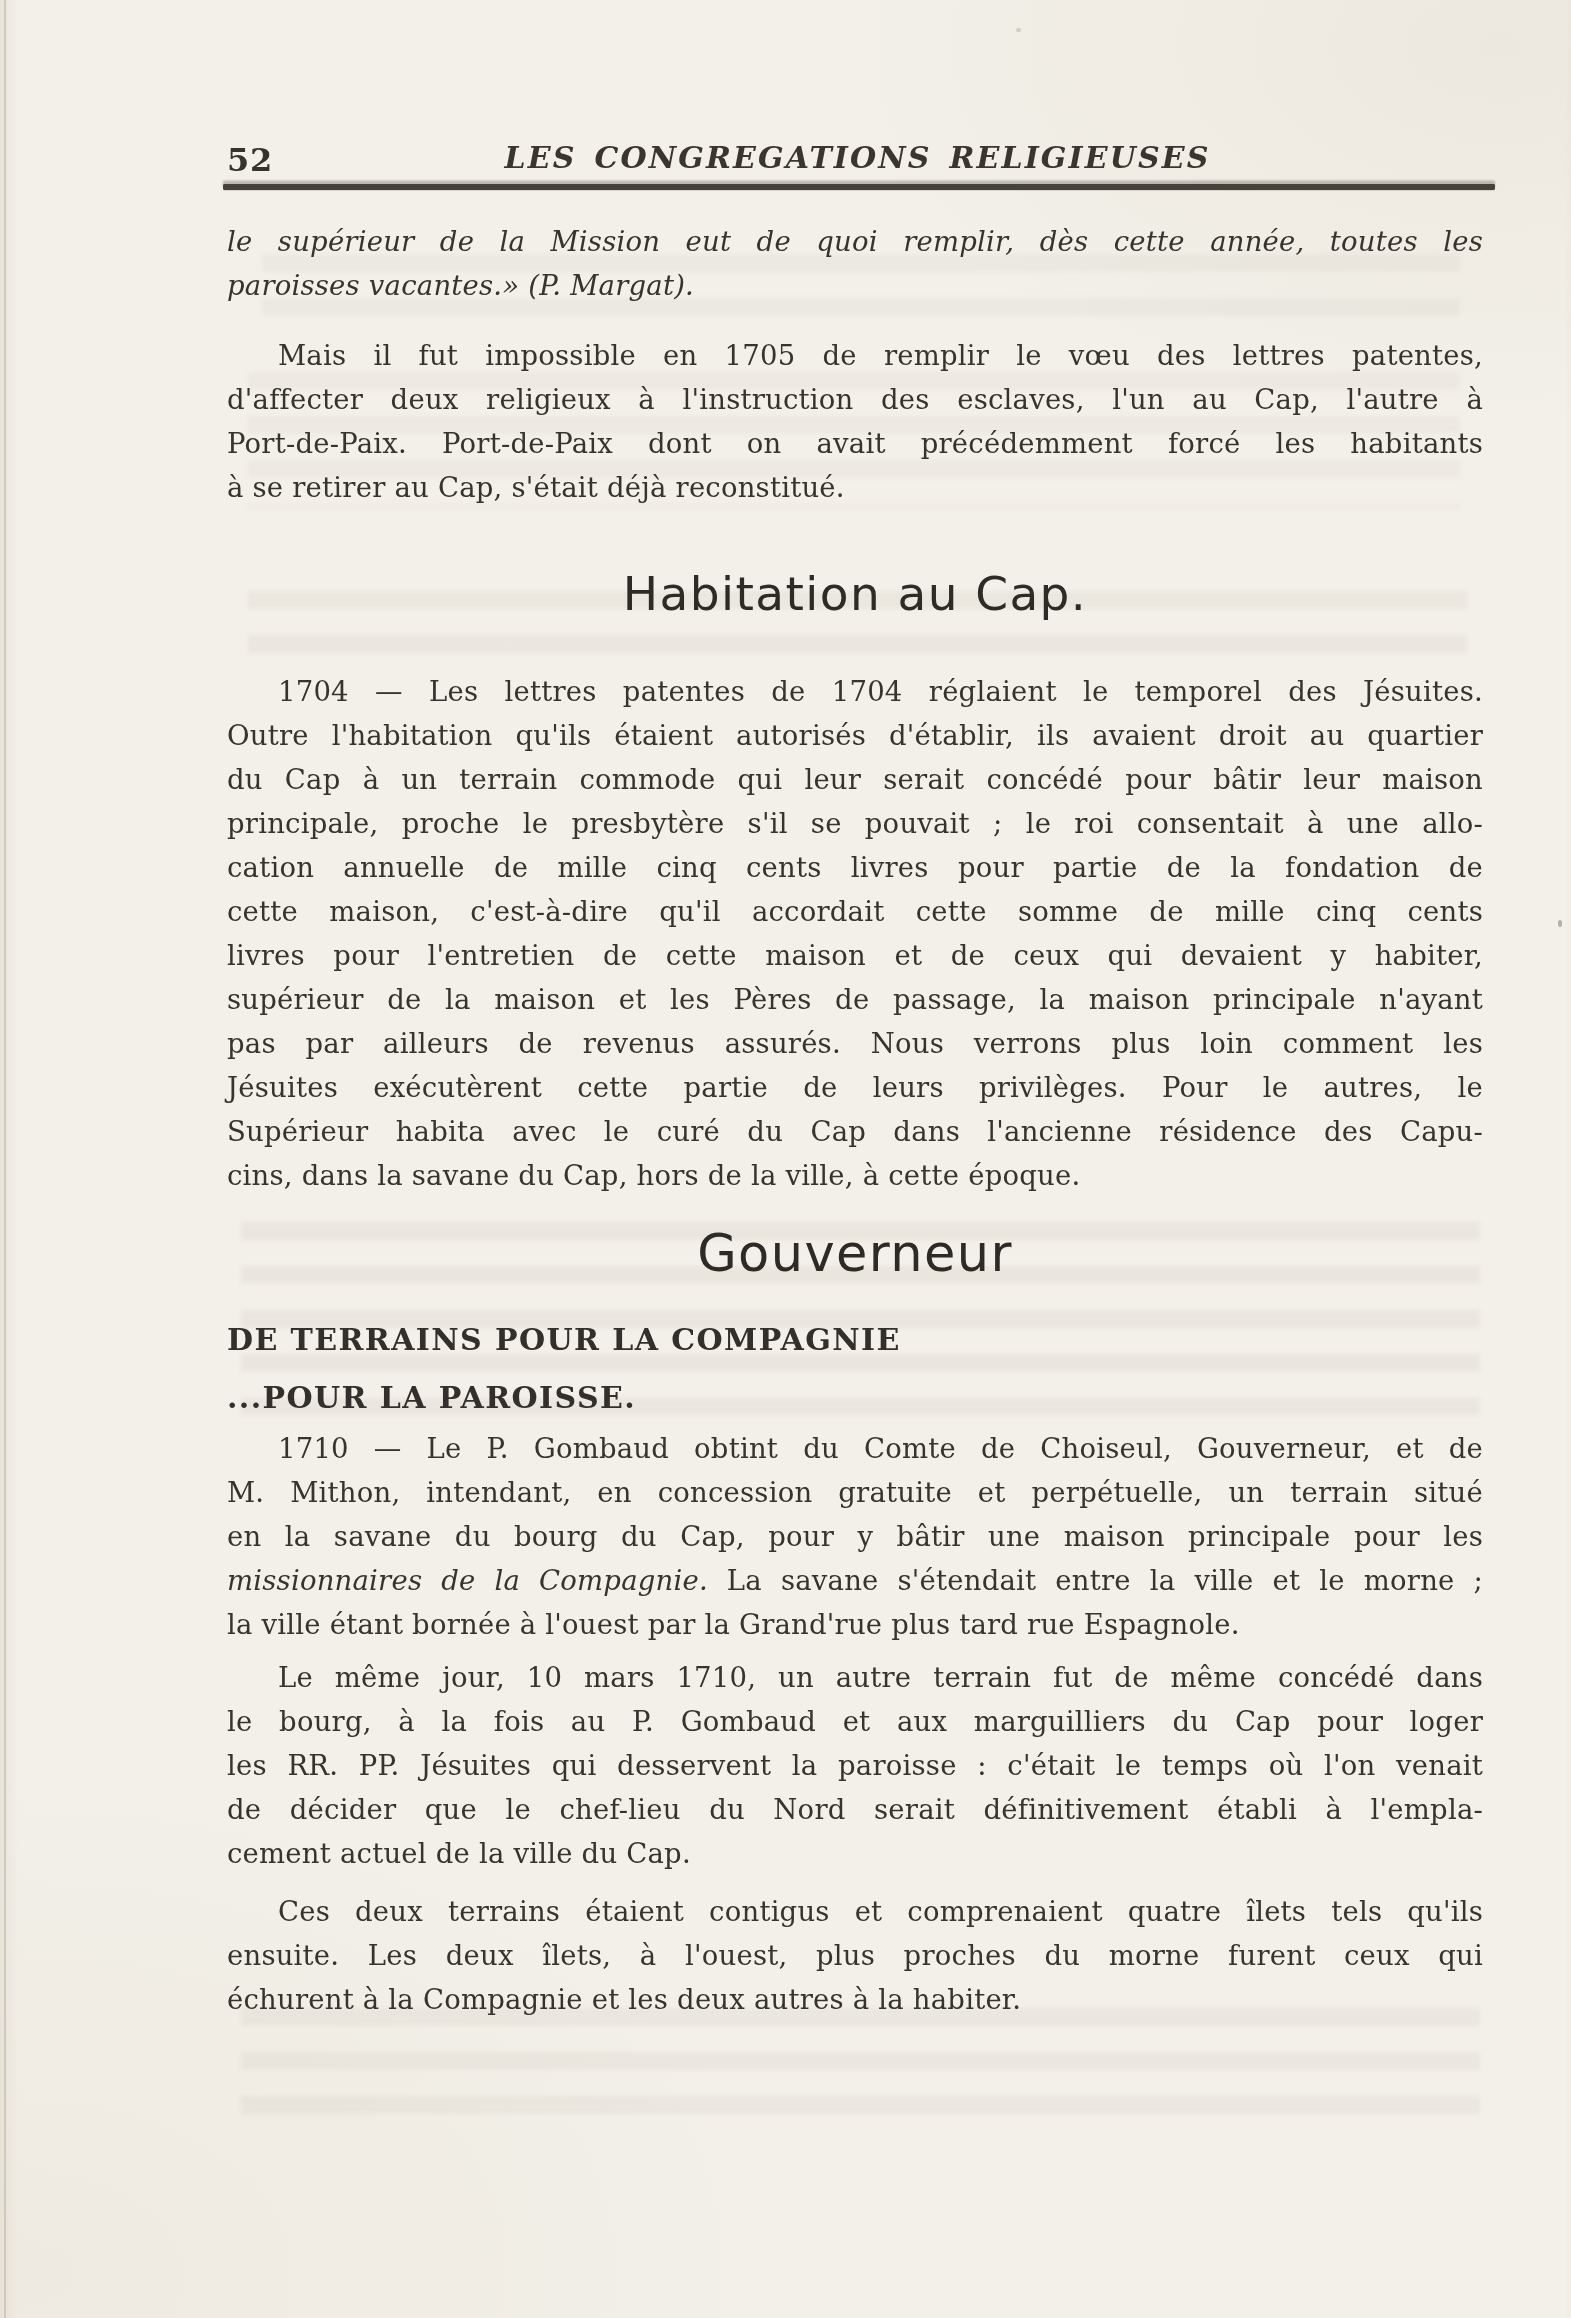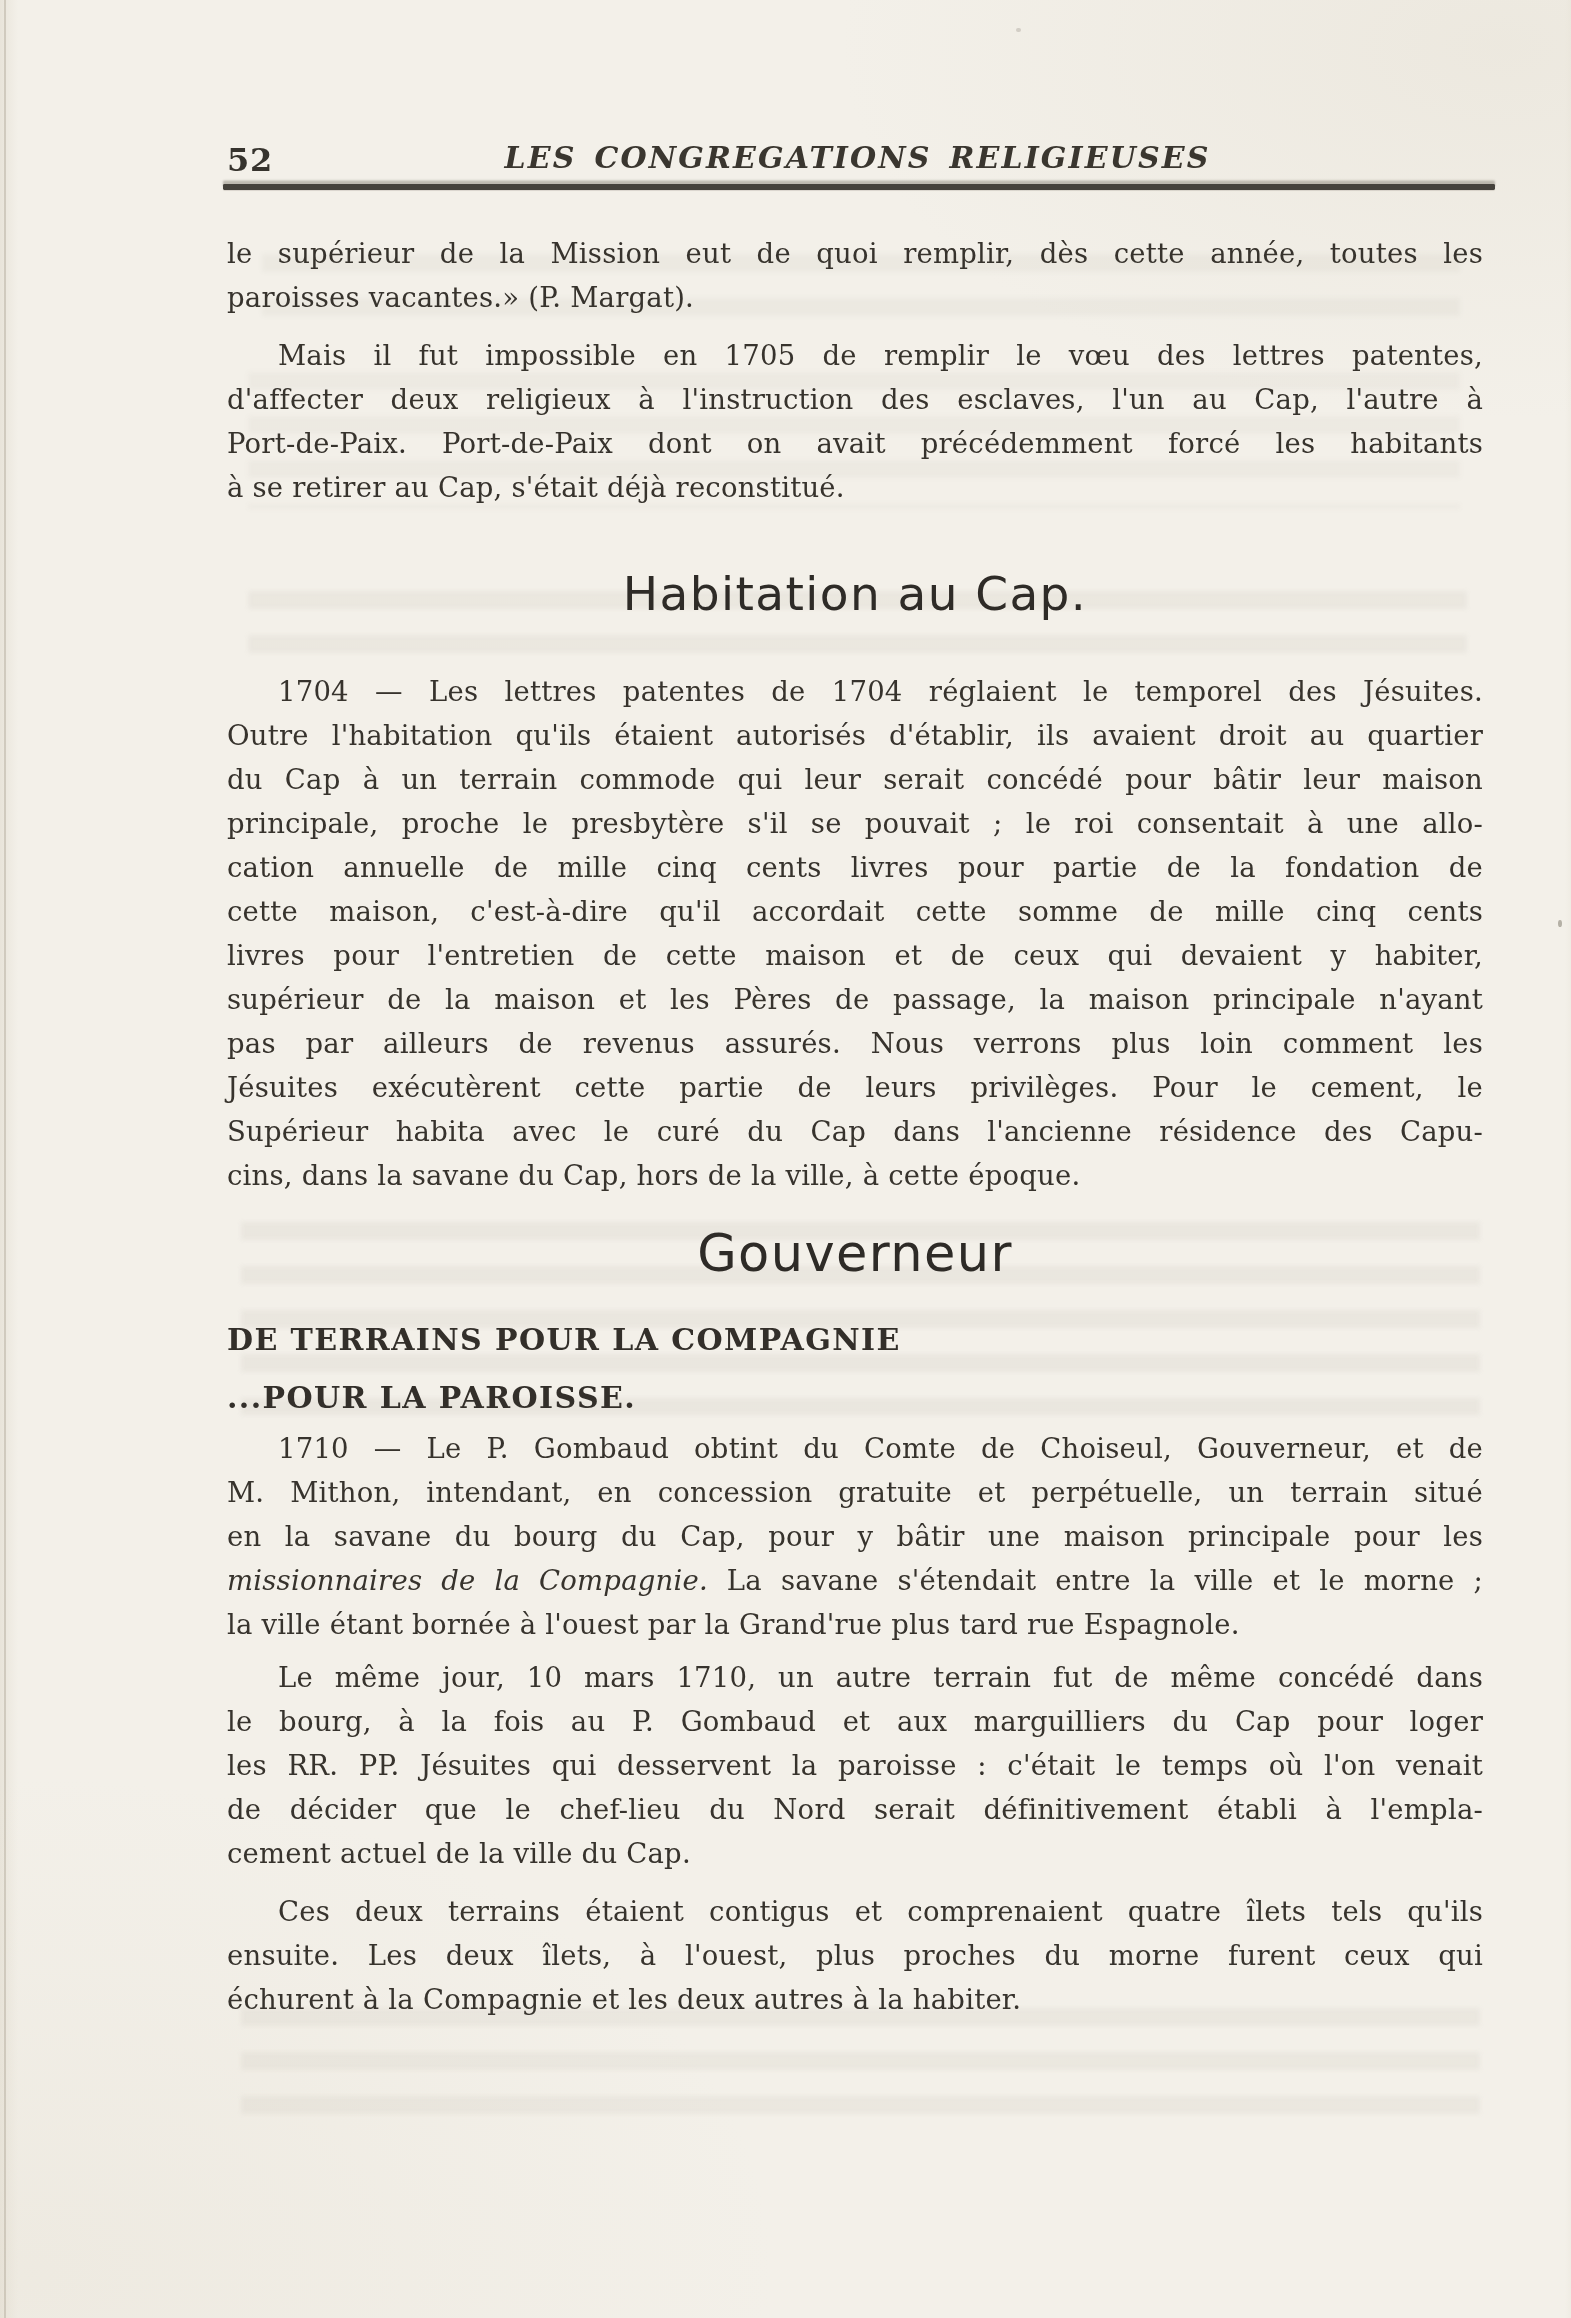--- a/index.html
+++ b/index.html
@@ -49,21 +49,21 @@
   .para{
     position:absolute;left:227px;width:1256px;
     font-size:27.5px;line-height:44px;color:#37332d;
     letter-spacing:0.2px;
   }
   .para .line{text-align:justify;text-align-last:justify;white-space:normal;}
   .para .line.last{text-align-last:left;}
   .para .line:first-child{text-indent:51px;}
   .para.noindent .line:first-child{text-indent:0;}
   .para em{font-style:italic;}
-  .p-a{top:231px;}
+  .p-a{top:219px;font-style:italic;}
   .p-b{top:333px;}
   .p-c{top:669px;}
   .p-d{top:1426px;}
   .p-e{top:1655px;}
   .p-f{top:1889px;}
   
   .display-heading{
     position:absolute;left:227px;width:1256px;text-align:center;
     font-family:"DejaVu Sans","Liberation Sans",sans-serif;
     color:#2e2b27;font-weight:400;
@@ -131,21 +131,21 @@
   <div class="para p-c">
       <div class="line">1704 — Les lettres patentes de 1704 réglaient le temporel des Jésuites.</div>
       <div class="line">Outre l'habitation qu'ils étaient autorisés d'établir, ils avaient droit au quartier</div>
       <div class="line">du Cap à un terrain commode qui leur serait concédé pour bâtir leur maison</div>
       <div class="line">principale, proche le presbytère s'il se pouvait ; le roi consentait à une allo-</div>
       <div class="line">cation annuelle de mille cinq cents livres pour partie de la fondation de</div>
       <div class="line">cette maison, c'est-à-dire qu'il accordait cette somme de mille cinq cents</div>
       <div class="line">livres pour l'entretien de cette maison et de ceux qui devaient y habiter,</div>
       <div class="line">supérieur de la maison et les Pères de passage, la maison principale n'ayant</div>
       <div class="line">pas par ailleurs de revenus assurés. Nous verrons plus loin comment les</div>
-      <div class="line">Jésuites exécutèrent cette partie de leurs privilèges. Pour le cement, le</div>
+      <div class="line">Jésuites exécutèrent cette partie de leurs privilèges. Pour le autres, le</div>
       <div class="line">Supérieur habita avec le curé du Cap dans l'ancienne résidence des Capu-</div>
       <div class="line last">cins, dans la savane du Cap, hors de la ville, à cette époque.</div>
     </div>
 
   <div class="display-heading h-concessions">Gouverneur</div>
   <div class="subheading s-1">DE TERRAINS POUR LA COMPAGNIE</div>
   <div class="subheading s-2">...POUR LA PAROISSE.</div>
 
   <div class="para p-d">
       <div class="line">1710 — Le P. Gombaud obtint du Comte de Choiseul, Gouverneur, et de</div>

